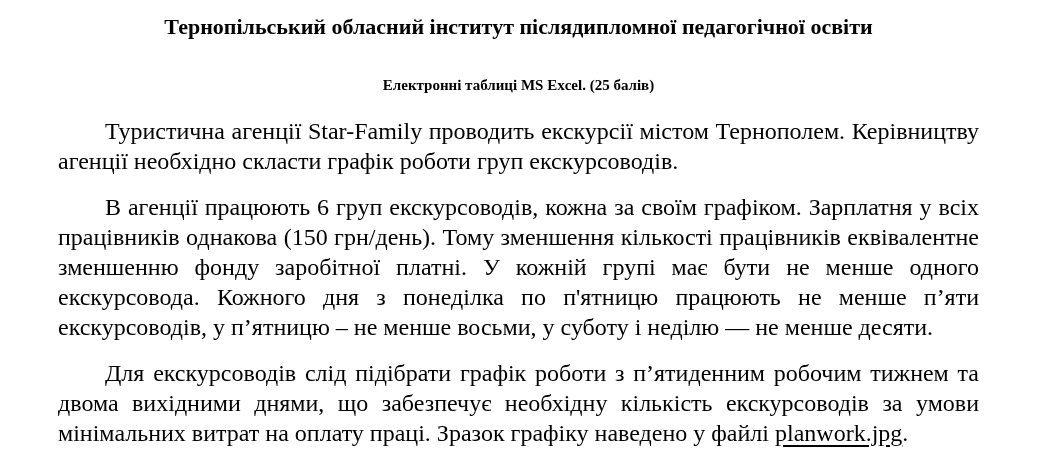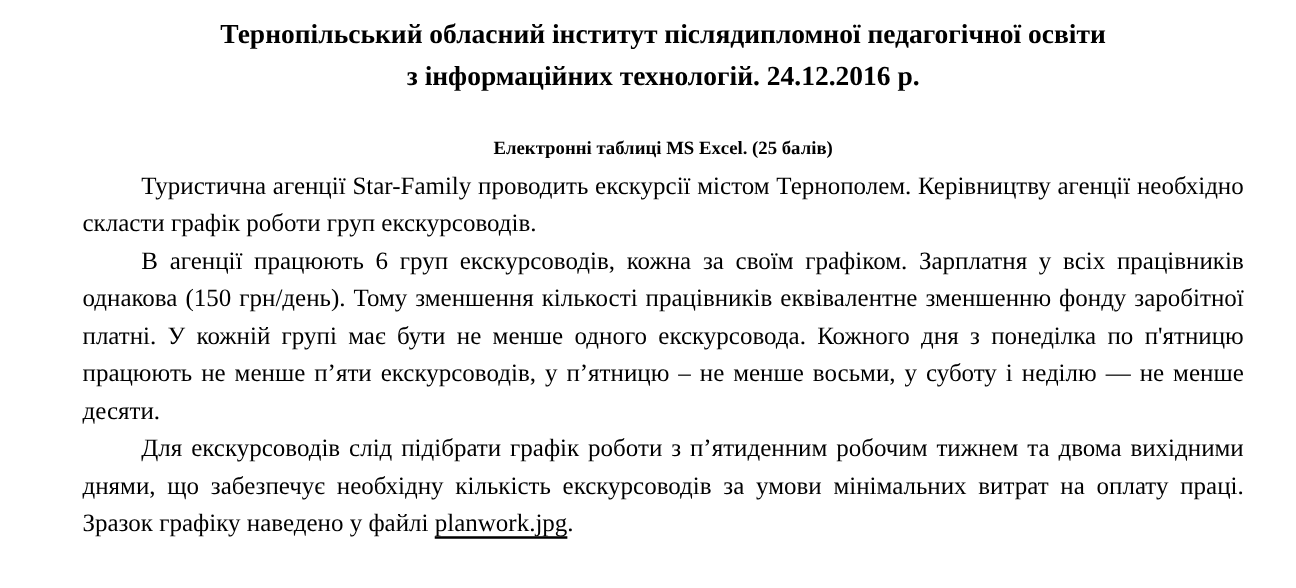--- a/index.html
+++ b/index.html
@@ -8,61 +8,60 @@
     background: #ffffff;
   }
   body {
     width: 1037px;
     height: 470px;
     overflow: hidden;
     font-family: "Liberation Serif", "DejaVu Serif", serif;
     color: #000000;
   }
   .doc {
-    padding: 10px 42px 0 66px;
+    padding: 10px 42px 0 42px;
   }
   .header {
     text-align: center;
     font-weight: bold;
     font-size: 22px;
     line-height: 34px;
   }
   .spacer {
     height: 26px;
   }
   .section-title {
     text-align: center;
     font-weight: bold;
     font-size: 15px;
     line-height: 30px;
   }
   .para {
-    margin: 0;
-    font-size: 20px;
+    margin: 16px;
+    font-size: 24px;
     line-height: 30px;
     text-align: justify;
     text-indent: 47px;
   }
   .misspelled {
     text-decoration-line: underline;
     text-decoration-style: wavy;
     text-decoration-color: #ff0000;
     text-decoration-thickness: 1px;
     text-underline-offset: 4px;
     text-decoration: underline;
   }
 </style>
 </head>
 <body>
 
 <div class="doc">
 
   <div class="header">
     <div>Тернопільський обласний інститут післядипломної педагогічної освіти</div>
-    <div>з інформаційних технологій. 24.12.2016 р.</div>
   </div>
 
   <div class="spacer"></div>
 
   <div class="section-title">Електронні таблиці MS Excel. (25 балів)</div>
 
   <p class="para">Туристична агенції Star-Family проводить екскурсії містом Тернополем. Керівництву агенції необхідно скласти графік роботи груп екскурсоводів.</p>
 
   <p class="para">В агенції працюють 6 груп екскурсоводів, кожна за своїм графіком. Зарплатня у всіх працівників однакова (150 грн/день). Тому зменшення кількості працівників еквівалентне зменшенню фонду заробітної платні. У кожній групі має бути не менше одного екскурсовода. Кожного дня з понеділка по п'ятницю працюють не менше п’яти екскурсоводів, у п’ятницю – не менше восьми, у суботу і неділю — не менше десяти.</p>
 

